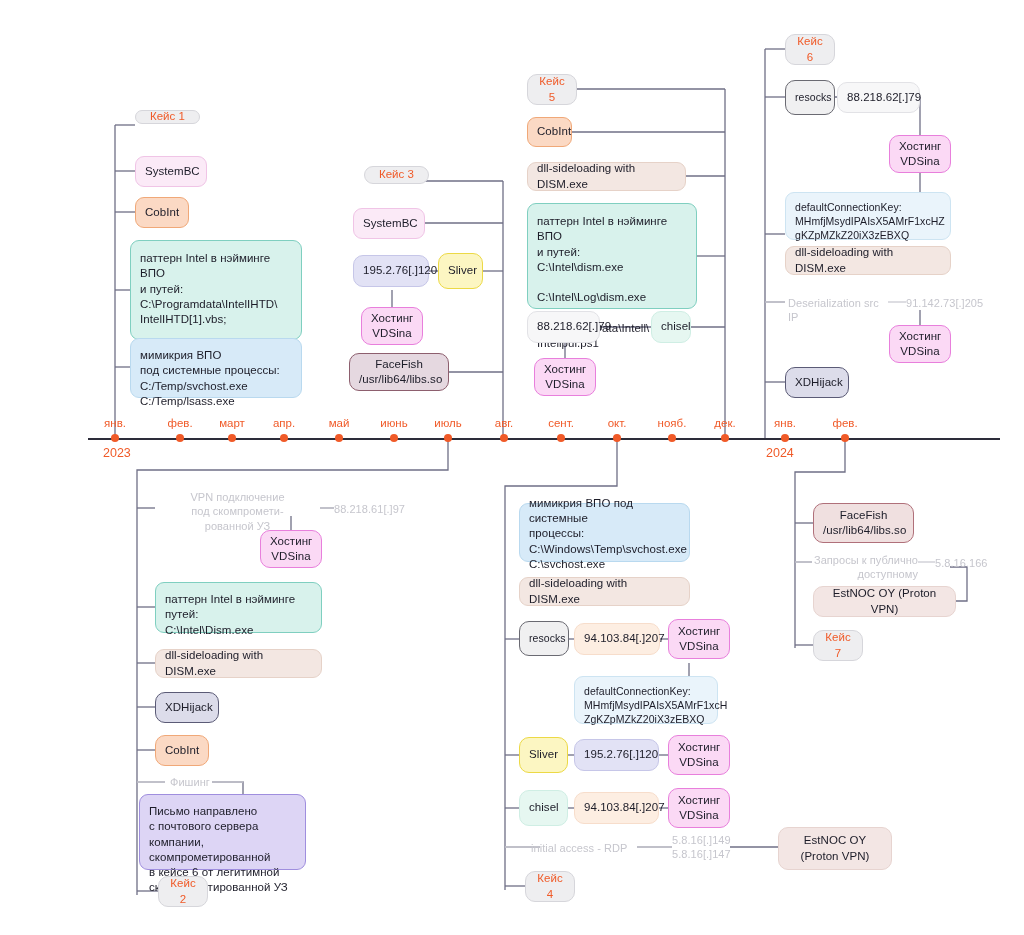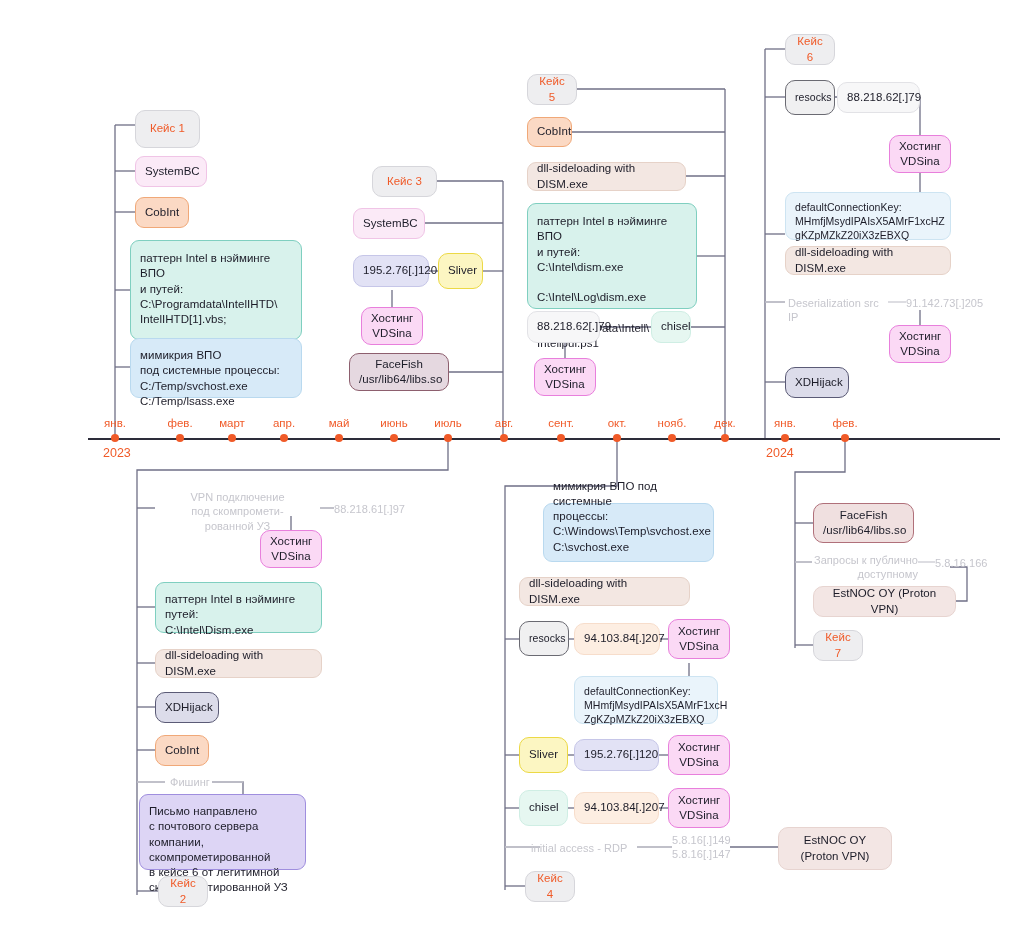--- a/index.html
+++ b/index.html
@@ -210,21 +210,21 @@
   <div class="mlabel" style="left:617px;top:417px;">окт.</div>
   <div class="mlabel" style="left:672px;top:417px;">нояб.</div>
   <div class="mlabel" style="left:725px;top:417px;">дек.</div>
   <div class="mlabel" style="left:785px;top:417px;">янв.</div>
   <div class="mlabel" style="left:845px;top:417px;">фев.</div>
 
   <div class="ylabel" style="left:103px;top:446px;">2023</div>
   <div class="ylabel" style="left:766px;top:446px;">2024</div>
 
 
-  <div class="node case center" style="left:135px;top:110px;width:65px;height:38px;">
+  <div class="node case center" style="left:135px;top:110px;width:65px;height:14px;">
     <span class="txt">Кейс 1</span>
   </div>
   <div class="node systembc" style="left:135px;top:156px;width:72px;height:31px;">
     <span class="txt">SystemBC</span>
   </div>
   <div class="node cobint" style="left:135px;top:197px;width:54px;height:31px;">
     <span class="txt">CobInt</span>
   </div>
   <div class="node teal" style="left:130px;top:240px;width:172px;height:100px;align-items:flex-start;padding-top:10px;">
     <span class="txt">паттерн Intel в нэйминге ВПО
@@ -235,21 +235,21 @@
 C:\Programdata\IntelIHTD\
 IntelIHTD[1].ps1</span>
   </div>
   <div class="node lightblue" style="left:130px;top:338px;width:172px;height:60px;align-items:flex-start;padding-top:9px;">
     <span class="txt">мимикрия ВПО
 под системные процессы:
 C:/Temp/svchost.exe
 C:/Temp/lsass.exe</span>
   </div>
 
-  <div class="node case center" style="left:372px;top:166px;width:65px;height:31px;">
+  <div class="node case center" style="left:364px;top:166px;width:65px;height:18px;">
     <span class="txt">Кейс 3</span>
   </div>
   <div class="node systembc" style="left:353px;top:208px;width:72px;height:31px;">
     <span class="txt">SystemBC</span>
   </div>
   <div class="node lilac center" style="left:353px;top:255px;width:76px;height:32px;">
     <span class="txt">195.2.76[.]120</span>
   </div>
   <div class="node yellow center" style="left:438px;top:253px;width:45px;height:36px;">
     <span class="txt">Sliver</span>
@@ -361,21 +361,21 @@
     <span class="txt">Письмо направлено
 с почтового сервера компании,
 скомпрометированной
 в кейсе 6 от легитимной
 скомпрометированной УЗ</span>
   </div>
   <div class="node case center" style="left:158px;top:876px;width:50px;height:31px;">
     <span class="txt">Кейс 2</span>
   </div>
 
-  <div class="node lightblue" style="left:519px;top:503px;width:171px;height:59px;align-items:flex-end;padding-top:9px;margin-left:24px;">
+  <div class="node lightblue" style="left:519px;top:503px;width:171px;height:59px;align-items:center;padding-top:9px;">
     <span class="txt">мимикрия ВПО под системные
 процессы:
 C:\Windows\Temp\svchost.exe
 C:\svchost.exe</span>
   </div>
   <div class="node beige" style="left:519px;top:577px;width:171px;height:29px;">
     <span class="txt">dll-sideloading with DISM.exe</span>
   </div>
   <div class="node darkgray center" style="left:519px;top:621px;width:50px;height:35px;font-size:10.5px;">
     <span class="txt">resocks</span>

